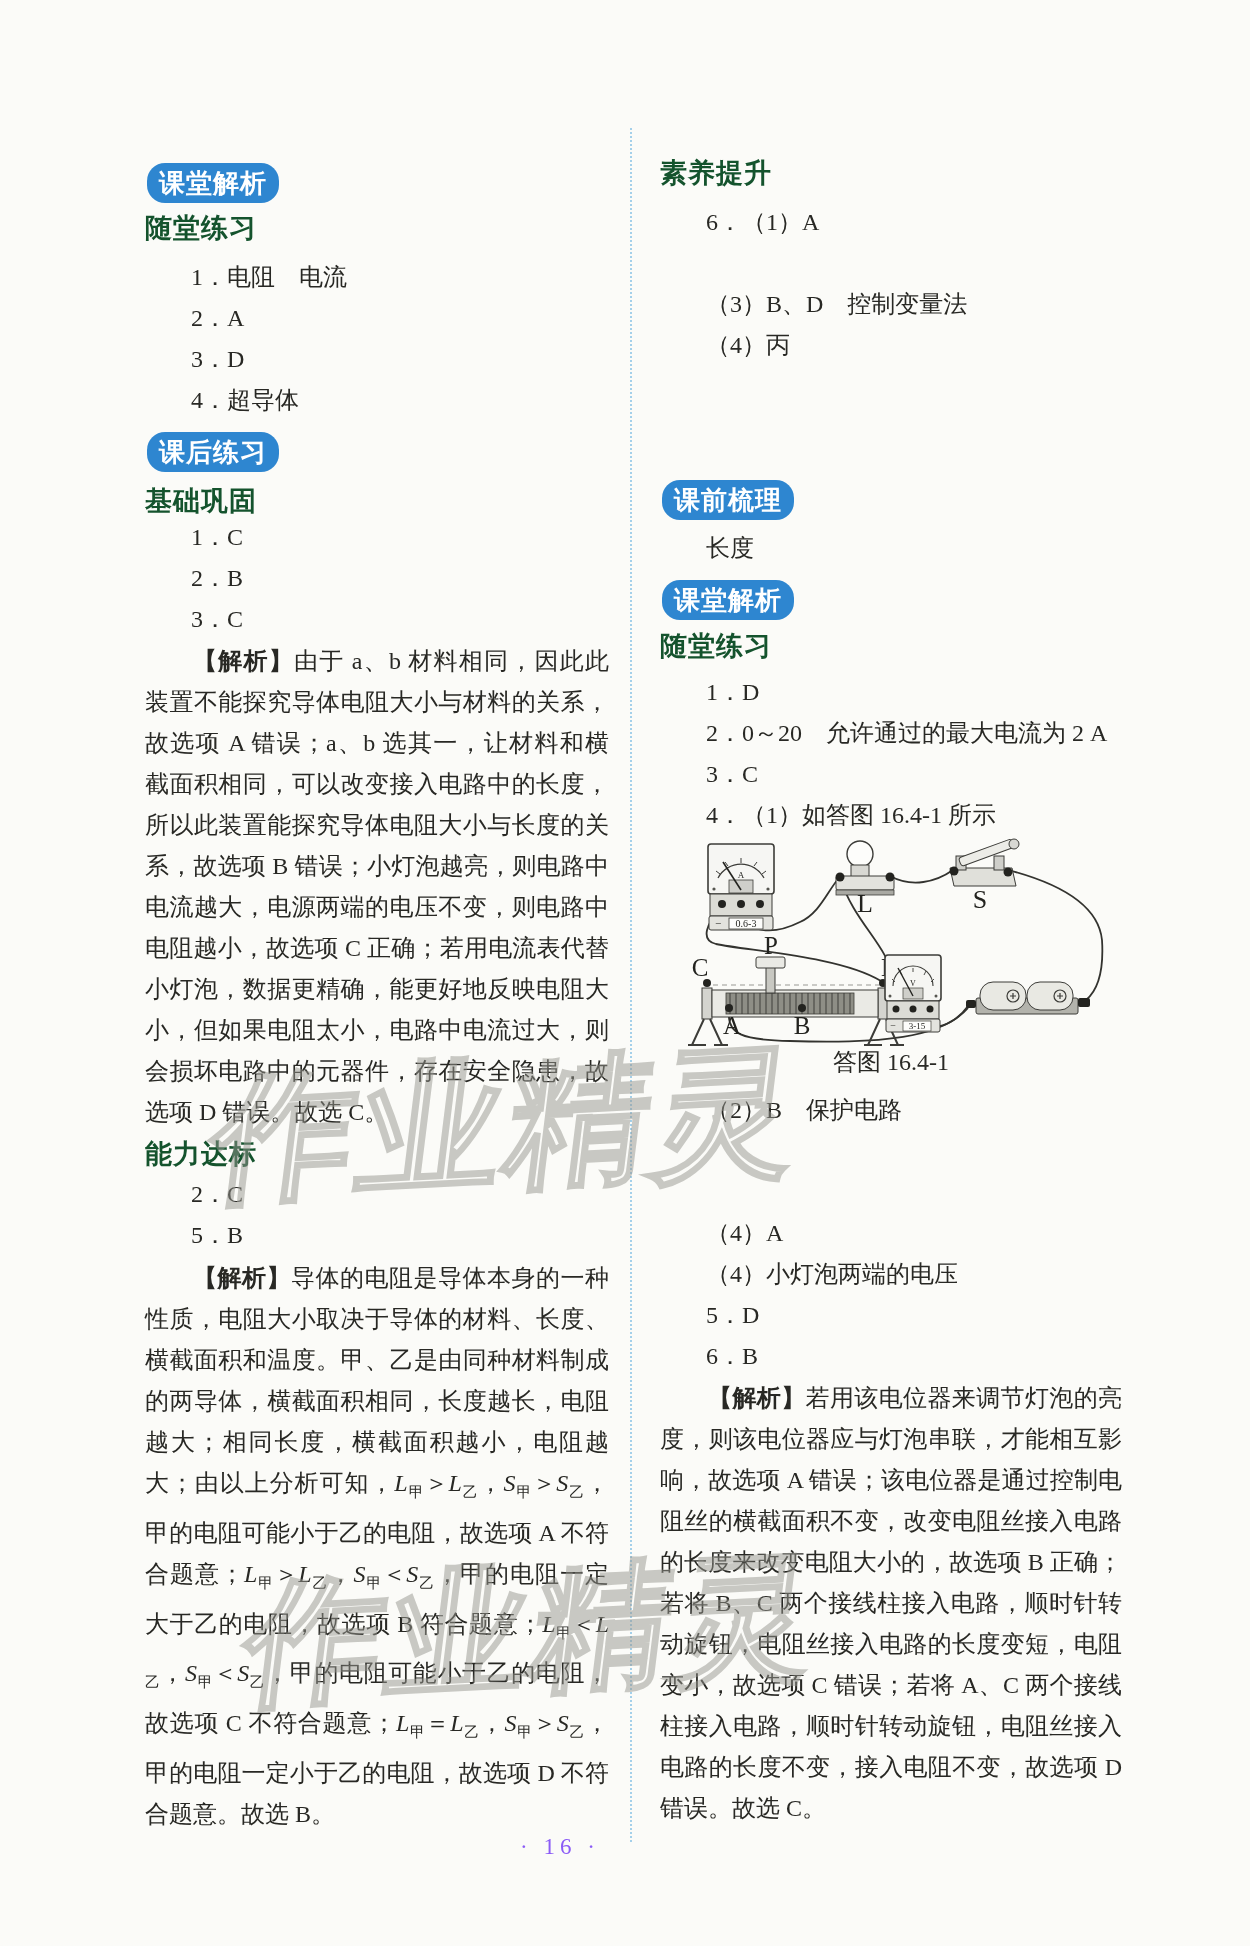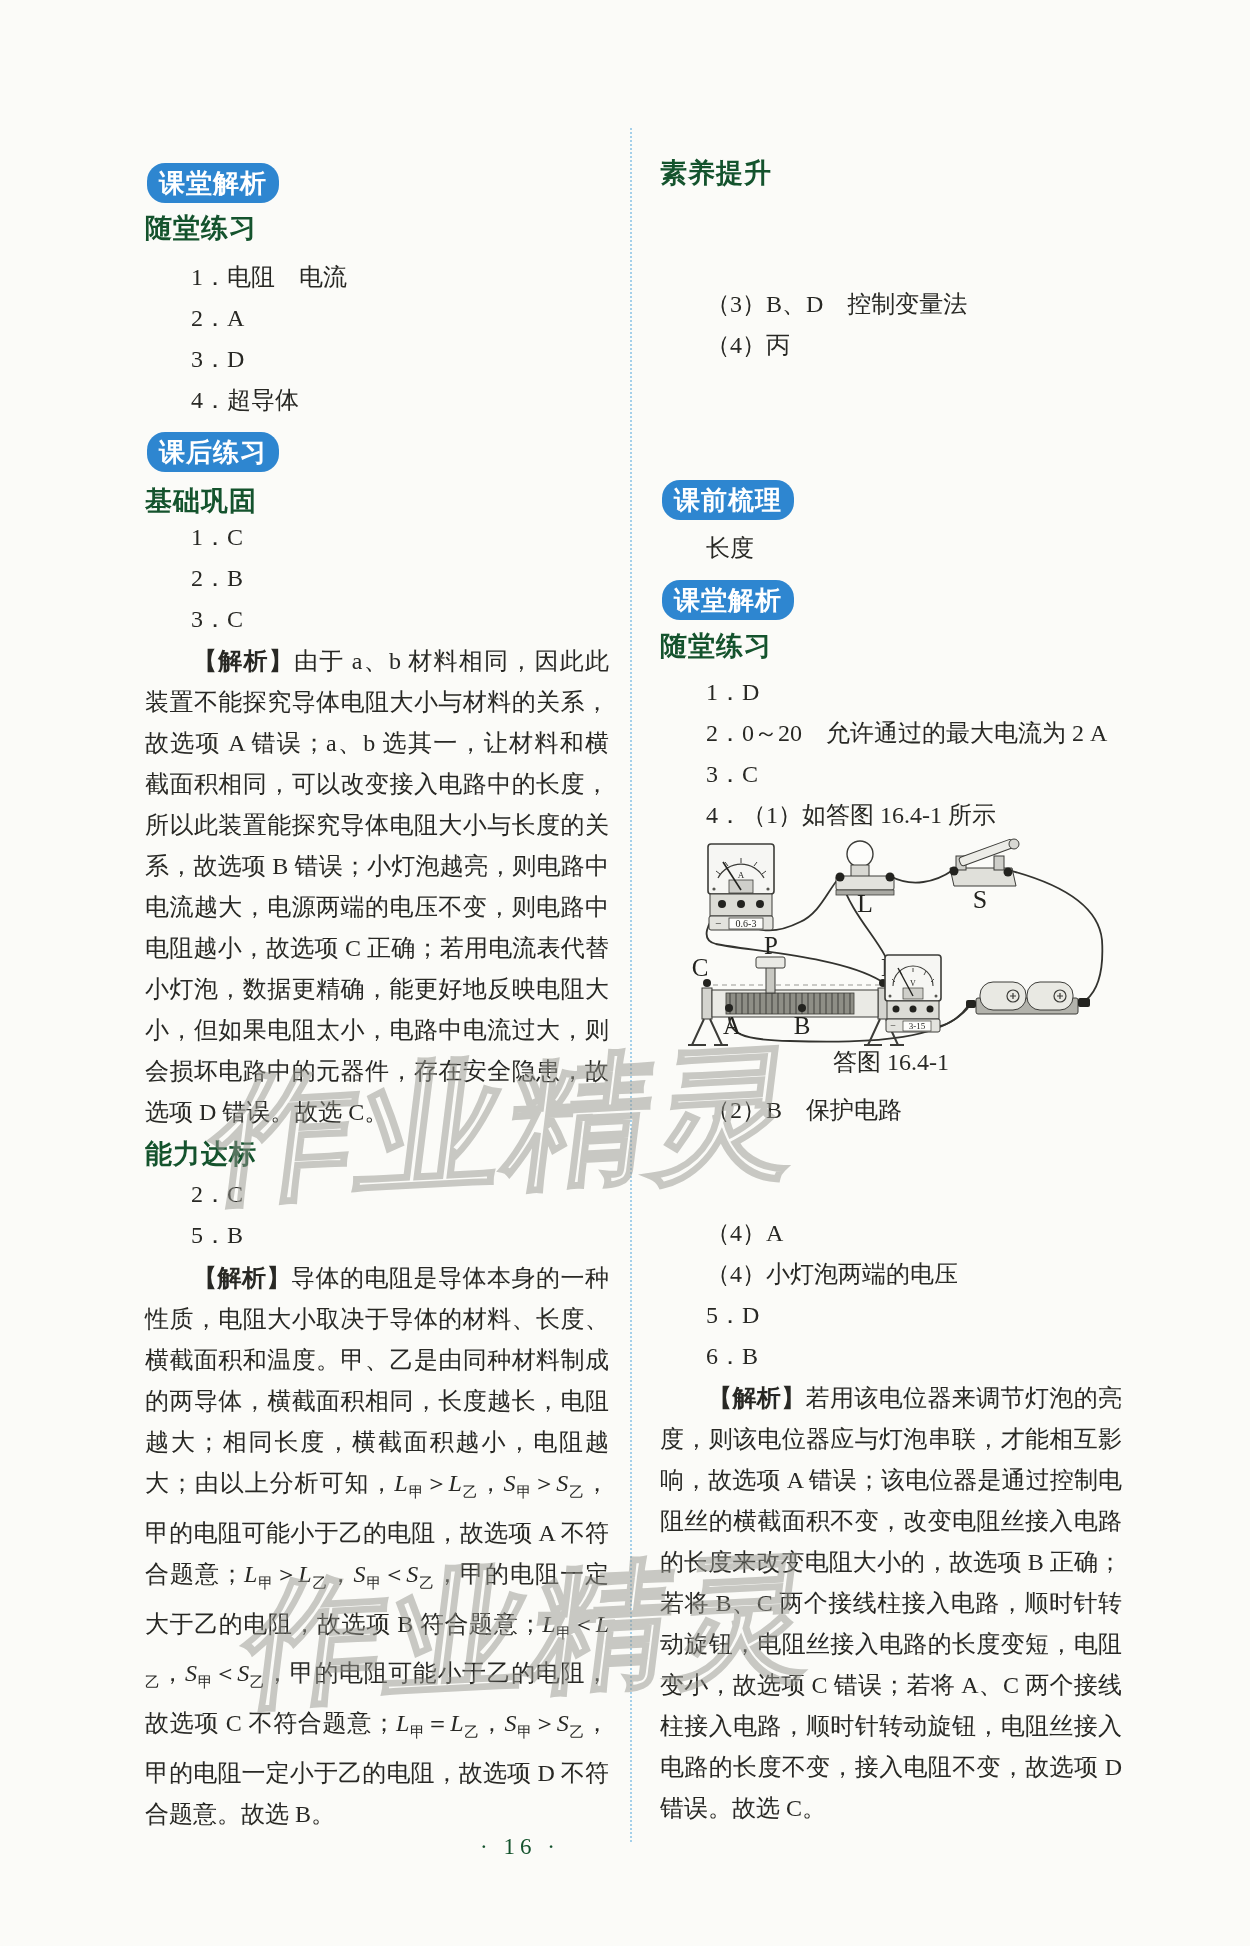--- a/index.html
+++ b/index.html
@@ -12,22 +12,22 @@
         font-family:"Liberation Sans","DejaVu Sans",sans-serif;letter-spacing:1px;}
   .line{position:absolute;font-size:24px;line-height:41px;white-space:nowrap;}
   .item{text-indent:46px;}
   .wrapitem{white-space:normal;text-align:justify;}
   .para{position:absolute;font-size:24px;line-height:41px;text-align:justify;text-indent:48px;}
   .lcol{left:145px;width:464px;}
   .rcol{left:660px;width:462px;}
   .title{position:absolute;left:660px;width:462px;text-align:center;font-size:34px;font-weight:bold;
         color:#2e90d8;font-family:"Liberation Sans","DejaVu Sans",sans-serif;letter-spacing:2px;}
   .caption{position:absolute;left:660px;width:462px;text-align:center;font-size:24px;}
-  .footer{position:absolute;left:480px;top:1834px;width:160px;font-size:23px;
-        letter-spacing:5px;color:#14532d;}
+  .footer{position:absolute;left:480px;top:1834px;width:160px;text-align:center;font-size:23px;
+        letter-spacing:5px;color:#8b5cf6;}
   .divider{position:absolute;left:630px;top:128px;height:1714px;width:0;
         border-left:2px dotted #a4d0ea;}
   .wm{position:absolute;white-space:nowrap;font-family:"Liberation Sans","DejaVu Sans",sans-serif;
         font-weight:bold;color:transparent;-webkit-text-stroke:2.5px #96968f;opacity:.5;
         transform:skewX(-10deg) rotate(-3deg);letter-spacing:4px;z-index:5;}
   .wm1{left:215px;top:1030px;font-size:142px;}
   .wm2{left:248px;top:1538px;font-size:138px;}
   .jx{font-family:"Liberation Sans","DejaVu Sans",sans-serif;font-weight:bold;}
   .para i{font-style:italic;font-family:"Liberation Serif",serif;}
   .para sub{font-size:0.62em;}
@@ -60,20 +60,21 @@
 
   <div class="para lcol" style="top:640px;"><span class="jx">【解析】</span>由于 a、b 材料相同，因此此装置不能探究导体电阻大小与材料的关系，故选项 A 错误；a、b 选其一，让材料和横截面积相同，可以改变接入电路中的长度，所以此装置能探究导体电阻大小与长度的关系，故选项 B 错误；小灯泡越亮，则电路中电流越大，电源两端的电压不变，则电路中电阻越小，故选项 C 正确；若用电流表代替小灯泡，数据更精确，能更好地反映电阻大小，但如果电阻太小，电路中电流过大，则会损坏电路中的元器件，存在安全隐患，故选项 D 错误。故选 C。</div>
 
   <div class="subhead" style="left:145px;top:1136px;">能力达标</div>
   <div class="line item lcol" style="top:1174px;">2．C</div>
   <div class="line item lcol" style="top:1215px;">5．B</div>
 
   <div class="para lcol" style="top:1257px;"><span class="jx">【解析】</span>导体的电阻是导体本身的一种性质，电阻大小取决于导体的材料、长度、横截面积和温度。甲、乙是由同种材料制成的两导体，横截面积相同，长度越长，电阻越大；相同长度，横截面积越小，电阻越大；由以上分析可知，<i>L</i><sub>甲</sub>＞<i>L</i><sub>乙</sub>，<i>S</i><sub>甲</sub>＞<i>S</i><sub>乙</sub>，甲的电阻可能小于乙的电阻，故选项 A 不符合题意；<i>L</i><sub>甲</sub>＞<i>L</i><sub>乙</sub>，<i>S</i><sub>甲</sub>＜<i>S</i><sub>乙</sub>，甲的电阻一定大于乙的电阻，故选项 B 符合题意；<i>L</i><sub>甲</sub>＜<i>L</i><sub>乙</sub>，<i>S</i><sub>甲</sub>＜<i>S</i><sub>乙</sub>，甲的电阻可能小于乙的电阻，故选项 C 不符合题意；<i>L</i><sub>甲</sub>＝<i>L</i><sub>乙</sub>，<i>S</i><sub>甲</sub>＞<i>S</i><sub>乙</sub>，甲的电阻一定小于乙的电阻，故选项 D 不符合题意。故选 B。</div>
 
   <div class="subhead" style="left:660px;top:155px;">素养提升</div>
+  <div class="line item rcol" style="top:202px;">6．（1）A</div>
   <div class="line item rcol" style="top:284px;">（3）B、D　控制变量法</div>
   <div class="line item rcol" style="top:325px;">（4）丙</div>
 
 
   <div class="pill" style="left:662px;top:480px;">课前梳理</div>
   <div class="line item rcol" style="top:528px;">长度</div>
 
   <div class="pill" style="left:662px;top:580px;">课堂解析</div>
   <div class="subhead" style="left:660px;top:628px;">随堂练习</div>
 

